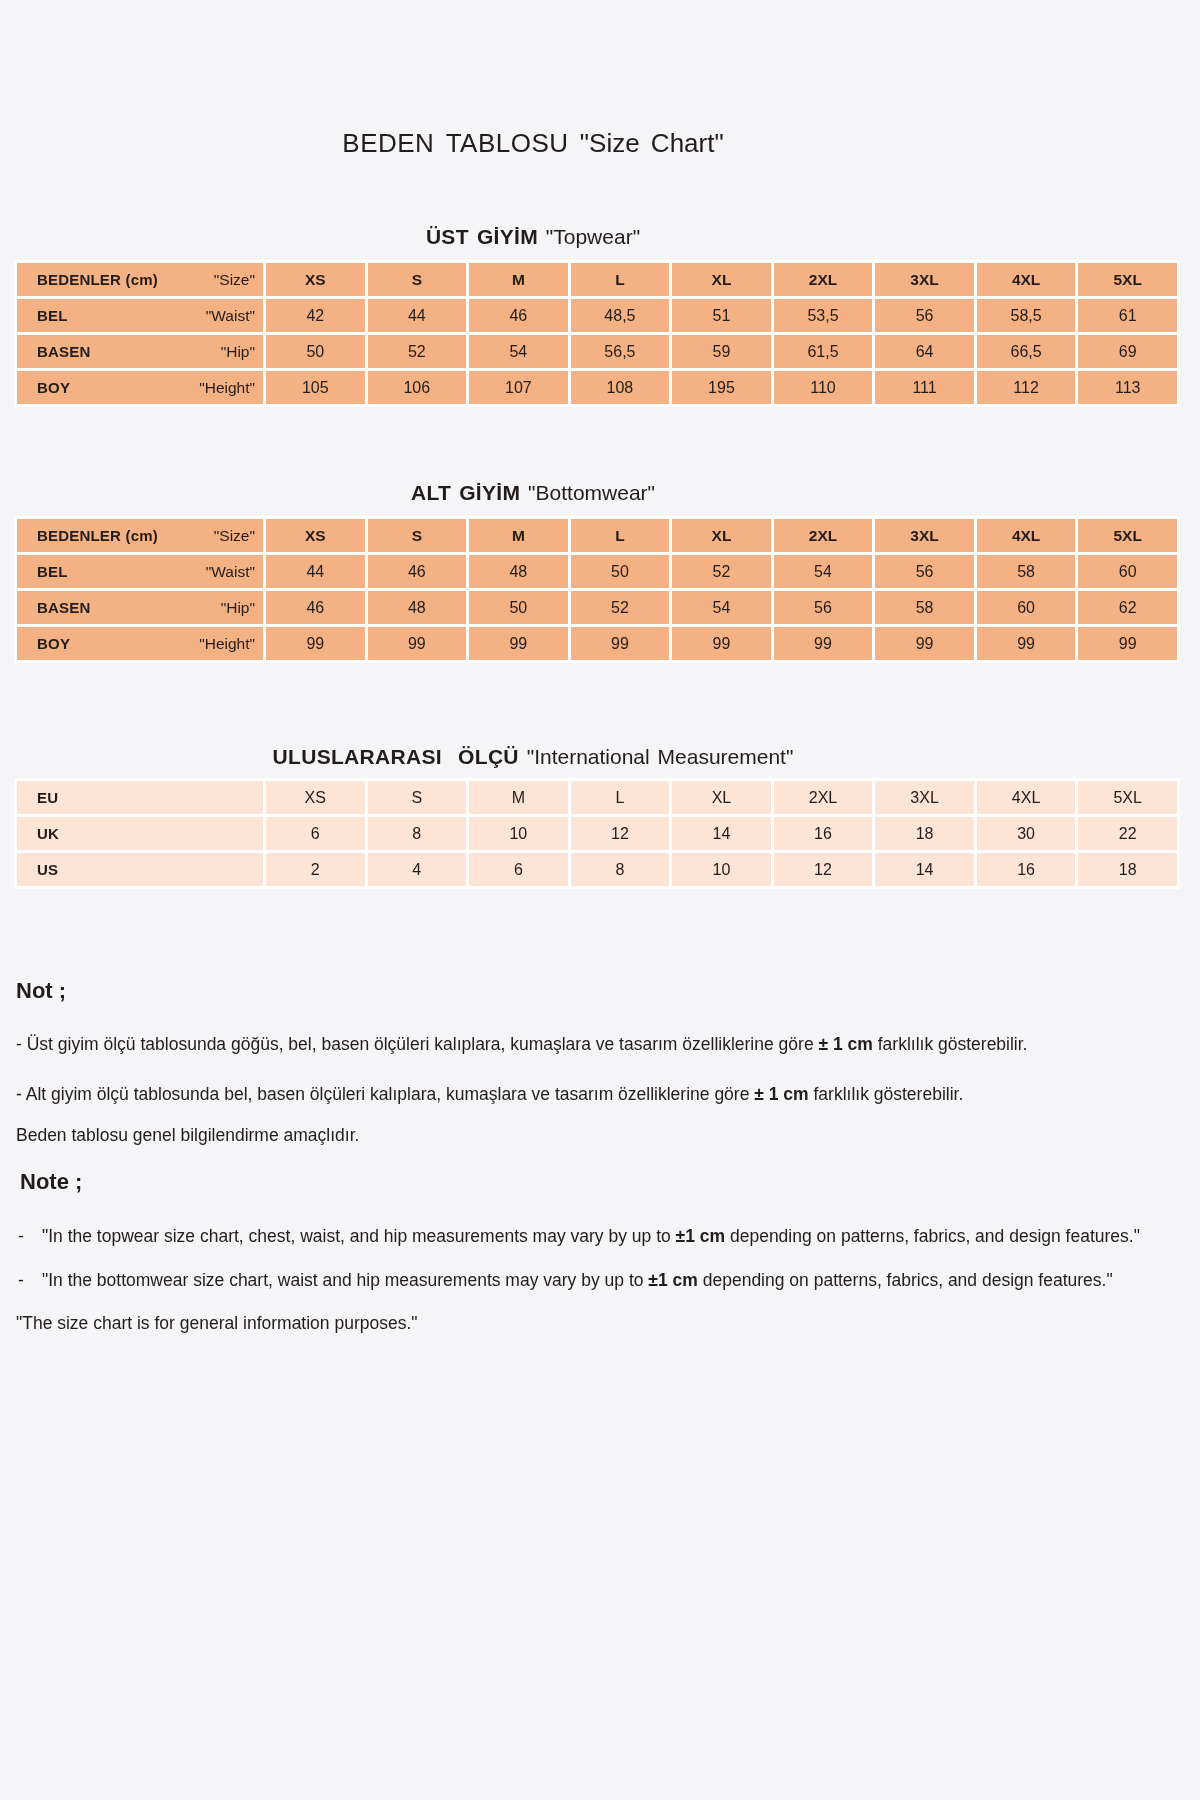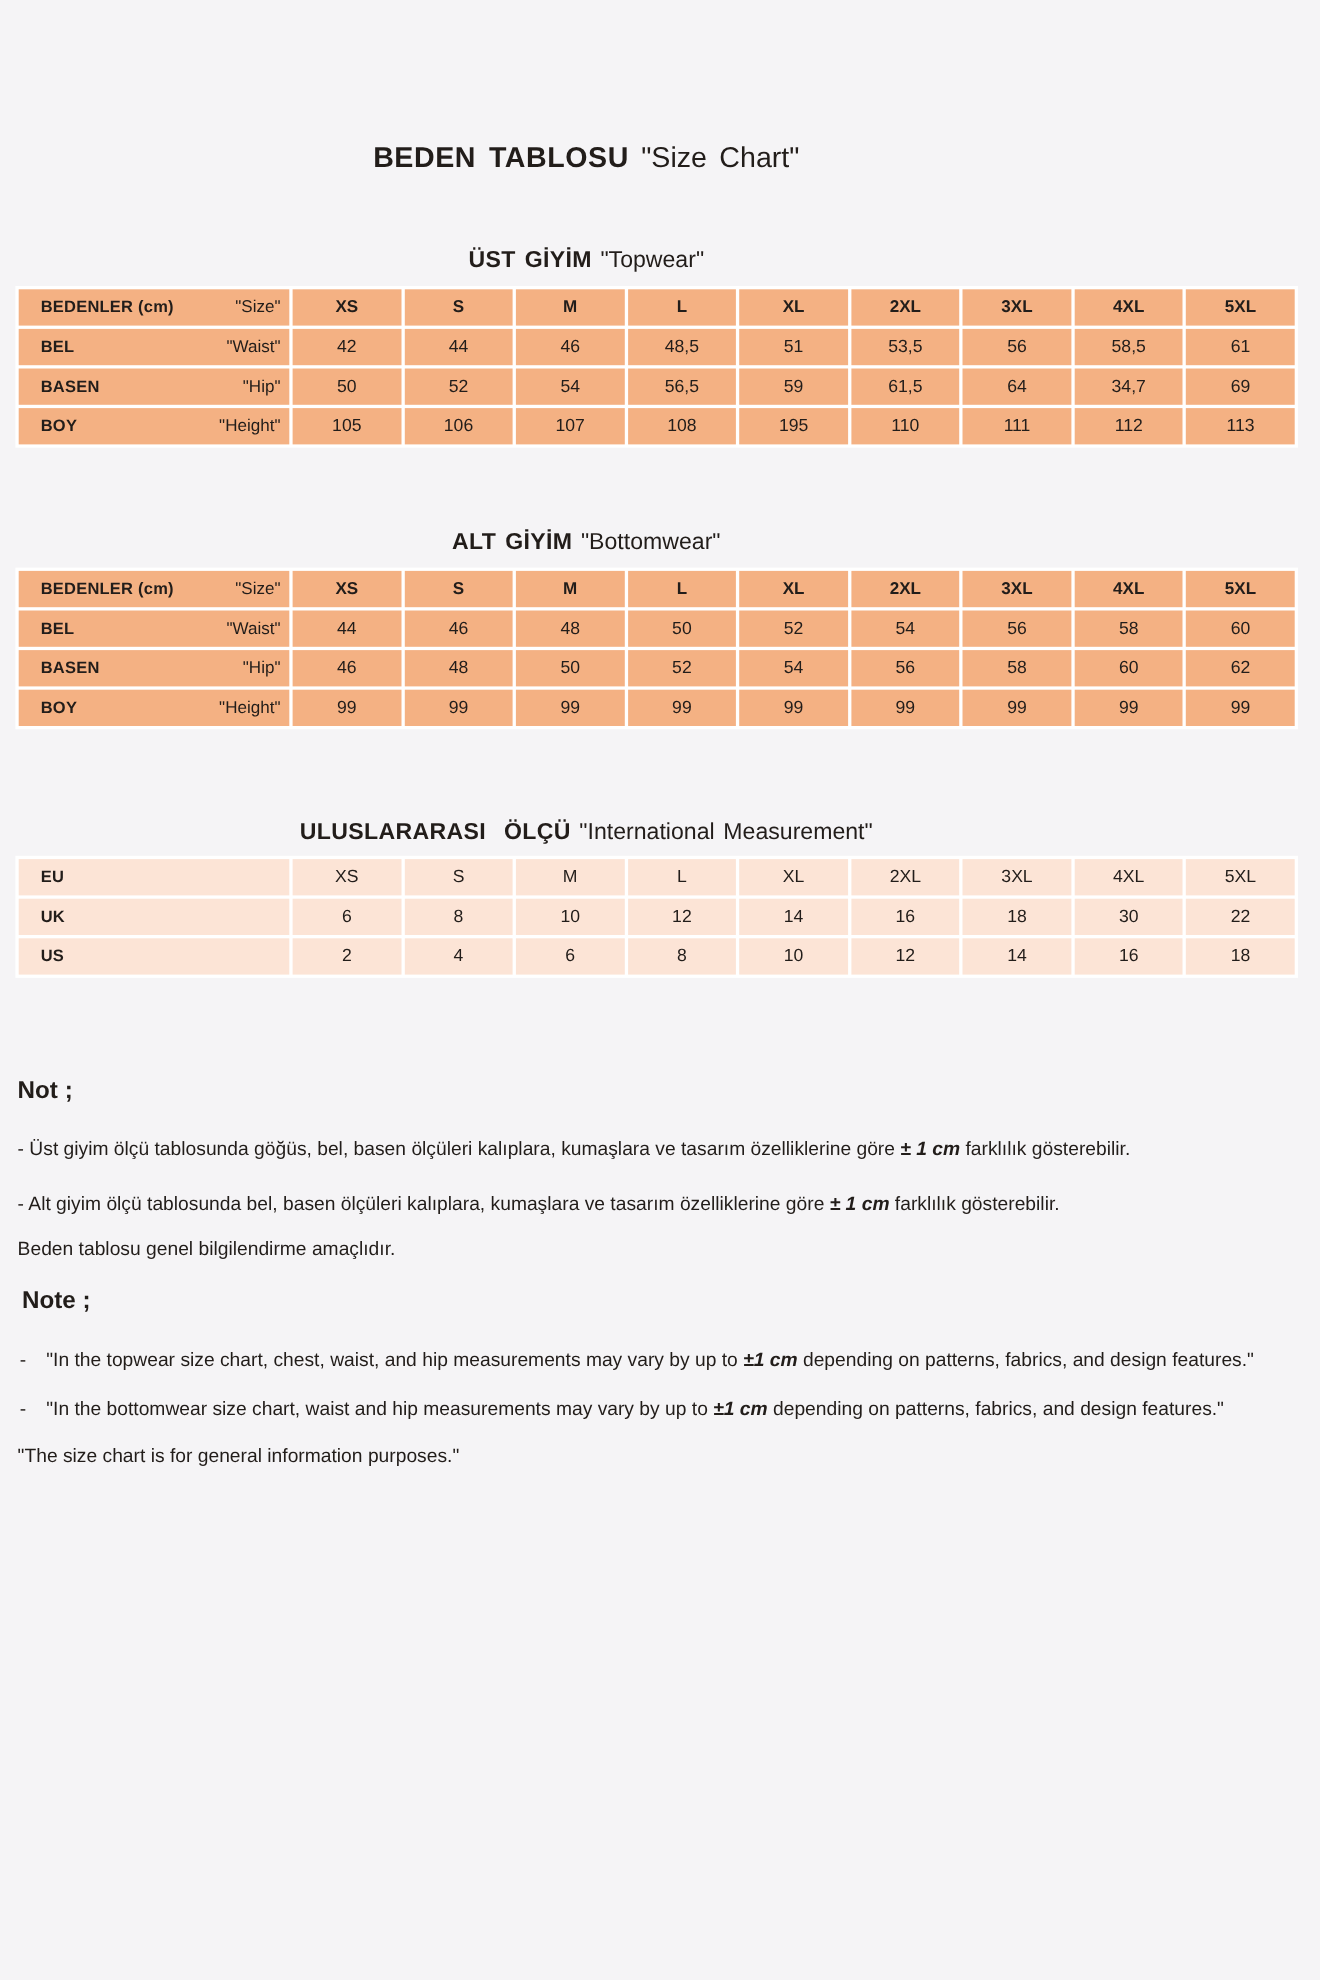--- a/index.html
+++ b/index.html
@@ -8,21 +8,21 @@
     width: 1200px; height: 1800px; overflow: hidden;
     background: var(--page-bg, #f5f4f6);
     font-family: "Liberation Sans", sans-serif;
     color: #221d1a;
   }
 
   
   .heading-wrap { width: 1066px; text-align: center; }
 
   .page-title { padding-top: 128px; font-size: 26px; word-spacing: 4px; }
-  .page-title .t-bold { font-weight: 700; letter-spacing: .5px; }
+  .page-title .t-bold { font-weight: 400; letter-spacing: .5px; }
 
   .section-heading { font-size: 21px; word-spacing: 2px; }
   .section-heading .h-bold { font-weight: 700; white-space: pre-wrap; letter-spacing: .3px; }
   #topwear-heading   { margin-top: 66px; }
   #bottomwear-heading{ margin-top: 74px; }
   #intl-heading      { margin-top: 82px; }
 
   table.size-table {
     margin-left: 14px; width: 1166px;
     border-collapse: separate; border-spacing: 3px;
@@ -41,21 +41,21 @@
   .size-table.dark  td { background: var(--table-dark, #F4B183); }
   .size-table.light td { background: var(--table-light, #FCE4D6); }
 
   td.label-cell { text-align: right; padding: 0 8px 0 20px; overflow: hidden; }
   .lab-tr { float: left;  font-weight: 700; font-size: 15px; letter-spacing: .2px; }
   .lab-en { float: right; font-size: 15.5px; }
   tr.header-row td.val-cell { font-weight: 700; font-size: 15.5px; }
 
   
   .notes { margin: 85px 22px 0 16px; font-size: 17.5px; line-height: 33px; }
-  .notes b { font-weight: 700; font-style: italic; }
+  .notes b { font-weight: 700; }
   .note-h { font-weight: 700; font-size: 22px; margin: 0; }
   p.tr-note-1  { margin: 21px 0 0 0; }
   p.tr-note-2  { margin: 17px 0 0 0; }
   p.tr-footer  { margin: 8px 0 0 0; }
   p.note-h-en  { margin: 13px 0 0 4px; }
   .bullet { display: flex; margin: 0; }
   .bullet .dash { flex: 0 0 26px; padding-left: 2px; }
   .bullet .bullet-text { flex: 1; margin: 0; }
   .bullet-1 { margin-top: 22px; }
   .bullet-2 { margin-top: 11px; }
@@ -117,21 +117,21 @@
             <span class="lab-tr">BASEN</span>
             <span class="lab-en">"Hip"</span>
           </td>
           <td class="val-cell">50</td>
           <td class="val-cell">52</td>
           <td class="val-cell">54</td>
           <td class="val-cell">56,5</td>
           <td class="val-cell">59</td>
           <td class="val-cell">61,5</td>
           <td class="val-cell">64</td>
-          <td class="val-cell">34,7</td>
+          <td class="val-cell">66,5</td>
           <td class="val-cell">69</td>
         </tr>
         <tr class="data-row">
           <td class="label-cell">
             <span class="lab-tr">BOY</span>
             <span class="lab-en">"Height"</span>
           </td>
           <td class="val-cell">105</td>
           <td class="val-cell">106</td>
           <td class="val-cell">107</td>

